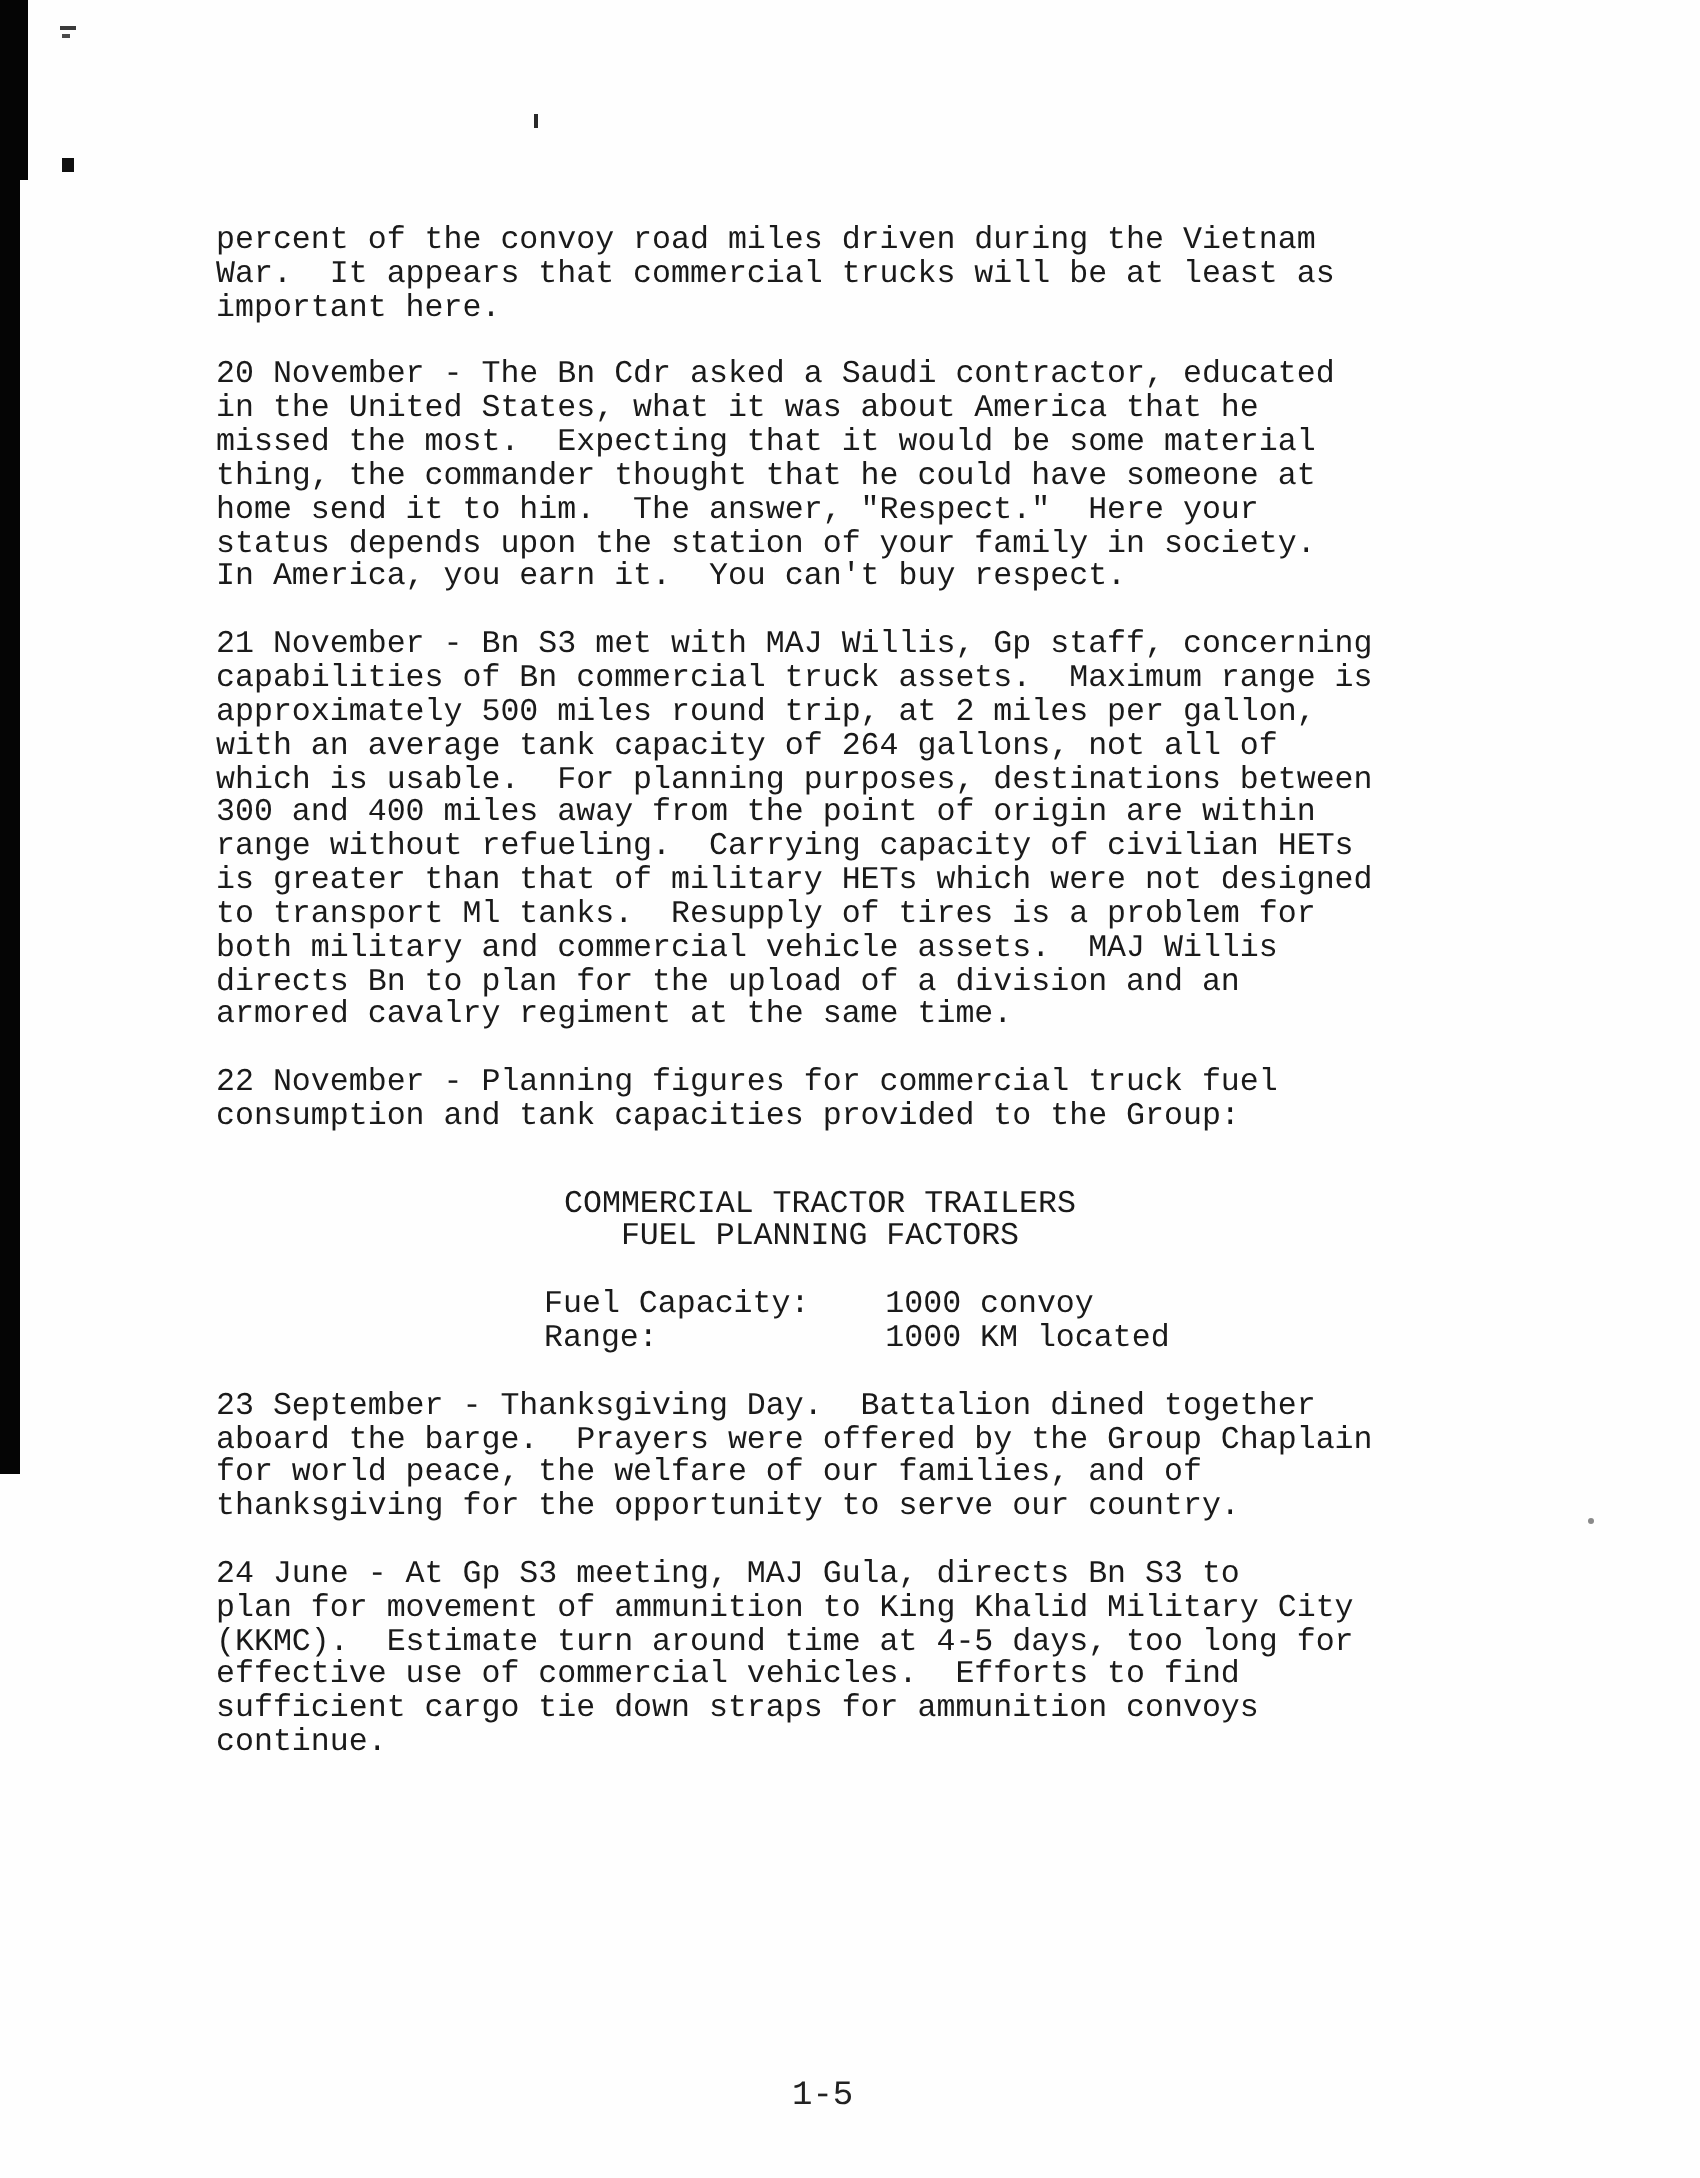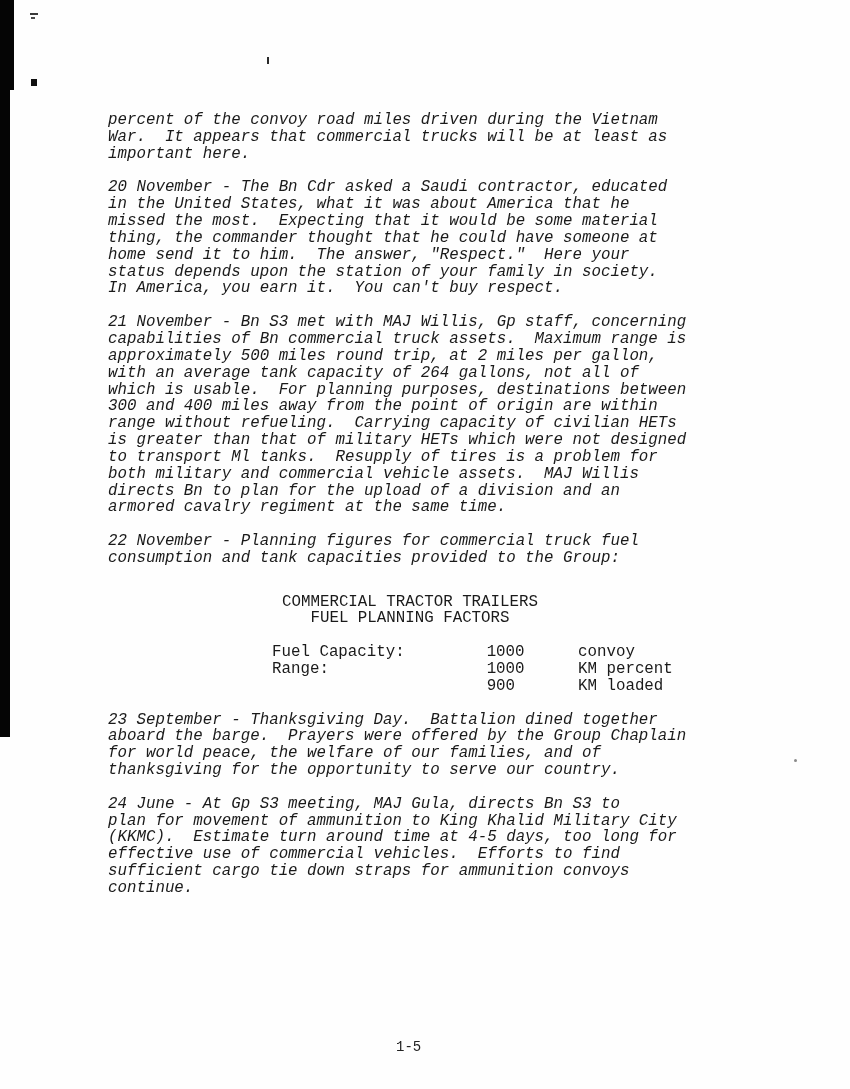--- a/index.html
+++ b/index.html
@@ -21,41 +21,40 @@
     position: absolute;
     left: 108px;
     top: 112px;
     width: 622px;
     font-size: 15.8px;
     line-height: 16.85px;
   }
   .para {
     margin: 0 0 16.85px 0;
     white-space: pre-wrap;
-    font-style: italic;
   }
   .heading {
     padding-top: 10px;
     margin: 0 0 16.85px 0;
     width: 604px;
     text-align: center;
   }
   .factors-table {
     margin: 0 0 16.85px 164px;
   }
-  .t-row { display: flex; white-space: pre; gap: 44px; }
+  .t-row { display: flex; white-space: pre; }
   .t-label { display: inline-block; width: 18ch; }
-  .t-num { display: inline-block; width: 4ch; text-align: left; }
+  .t-num { display: inline-block; width: 4ch; text-align: center; }
   .t-unit { display: inline-block; margin-left: 1ch; }
   .after-table { padding-top: 14px; }
   .page-number {
     position: absolute;
     left: 396px;
     top: 1039px;
-    font-size: 14px;
+    font-size: 17px;
     color: #222;
   }
   
   .edge-bar {
     position: absolute; left: 0; top: 0;
     width: 10px; height: 737px; background: #050505;
   }
   .edge-bar-top {
     position: absolute; left: 0; top: 0;
     width: 14px; height: 90px; background: #050505;
@@ -110,24 +109,21 @@
     <div class="heading">
       <div>COMMERCIAL TRACTOR TRAILERS</div>
       <div>FUEL PLANNING FACTORS</div>
     </div>
 
     <div class="factors-table">
       <div class="t-row">
         <span class="t-label">Fuel Capacity:</span><span class="t-num">1000</span><span class="t-unit">convoy</span>
       </div>
       <div class="t-row">
-        <span class="t-label">Range:</span><span class="t-num">1000</span><span class="t-unit">KM percent</span>
-      </div>
-      <div class="t-row">
-        <span class="t-label"></span><span class="t-num">900</span><span class="t-unit">KM loaded</span>
+        <span class="t-label">Range:</span><span class="t-num">1000</span><span class="t-unit">KM located</span>
       </div>
     </div>
 
     <p class="para">23 September - Thanksgiving Day.  Battalion dined together
 aboard the barge.  Prayers were offered by the Group Chaplain
 for world peace, the welfare of our families, and of
 thanksgiving for the opportunity to serve our country.</p>
     <p class="para">24 June - At Gp S3 meeting, MAJ Gula, directs Bn S3 to
 plan for movement of ammunition to King Khalid Military City
 (KKMC).  Estimate turn around time at 4-5 days, too long for

